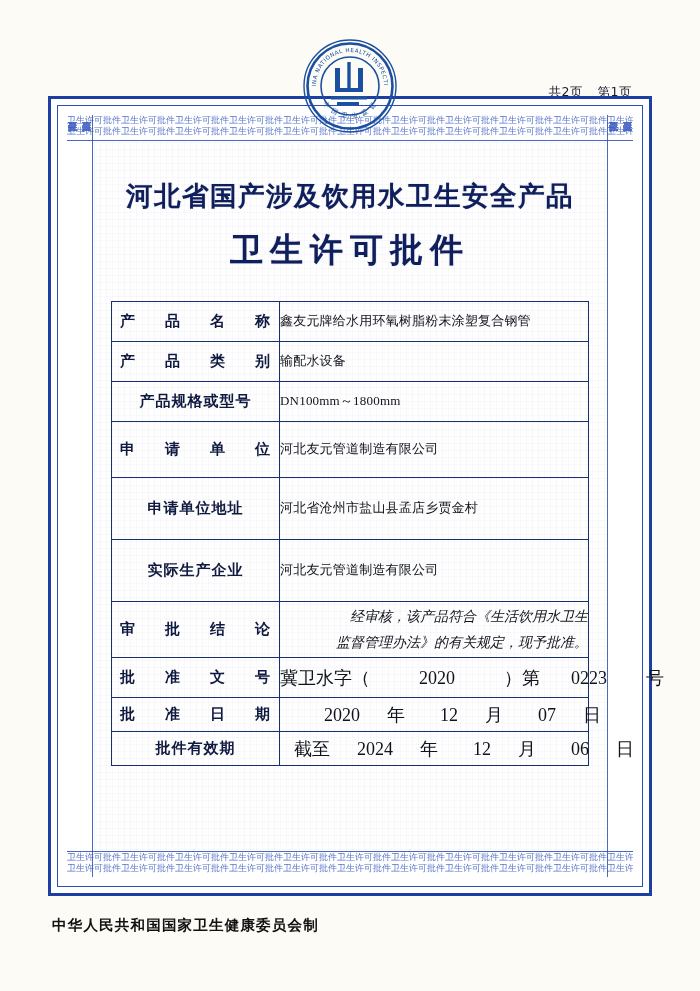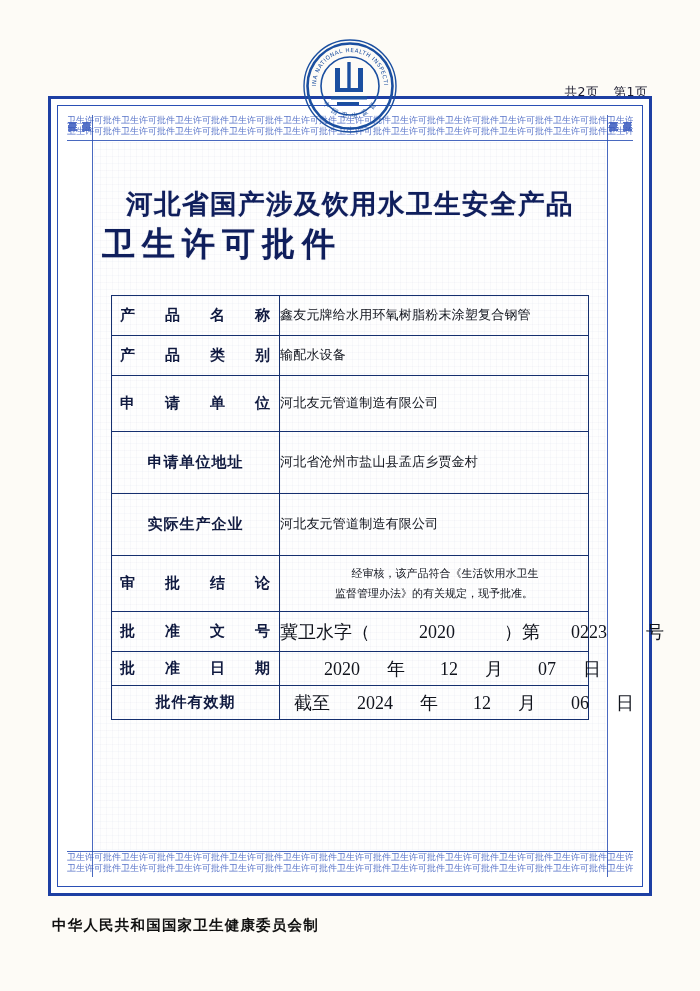--- a/index.html
+++ b/index.html
@@ -12,21 +12,21 @@
     background: #fdfbf6;
     font-family: "Liberation Serif", serif;
     position: relative;
     overflow: hidden;
   }
 
   
   .page-counter {
     position: absolute;
     top: 84px;
-    right: 52px;
+    right: 68px;
     font-size: 12.5px;
     color: #1a1a2e;
     letter-spacing: 0.5px;
     white-space: nowrap;
     font-family: "DejaVu Sans", sans-serif;
   }
   .page-counter span { margin-left: 10px; }
 
   
   .emblem {
@@ -115,36 +115,37 @@
     position: absolute;
     left: 36px;
     top: 36px;
     right: 36px;
     bottom: 36px;
     background:
       repeating-linear-gradient(90deg, rgba(140,150,190,0.055) 0 1px, rgba(255,255,255,0) 1px 6px),
       repeating-linear-gradient(0deg, rgba(140,150,190,0.05) 0 1px, rgba(255,255,255,0) 1px 7px),
       #fefefe;
     box-sizing: border-box;
-    padding: 8px;
+    padding: 0;
   }
 
   
   .title-main {
     margin-top: 36px;
     text-align: center;
     font-size: 26.5px;
     letter-spacing: 1.5px;
     color: #0f1e5c;
     font-family: "DejaVu Serif", serif;
     font-weight: 700;
     text-shadow: 0 0 1px rgba(15,30,92,0.35);
   }
   .title-sub {
-    text-align: left;
+    margin-top: 14px;
+    text-align: center;
     font-size: 33px;
     letter-spacing: 7px;
     color: #0f1e5c;
     font-family: "DejaVu Serif", serif;
     font-weight: 700;
     text-shadow: 0 0 1px rgba(15,30,92,0.4);
   }
 
   
   .cert-table {
@@ -181,26 +182,27 @@
     padding: 6px 8px 6px 10px;
     line-height: 1.55;
     letter-spacing: 0.2px;
   }
   .r-h34 { height: 34px; }
   .r-h40 { height: 40px; }
   .r-h56 { height: 56px; }
   .r-h62 { height: 62px; }
 
   .concl {
-    font-size: 11px;
+    font-size: 14px;
     line-height: 1.8;
-    text-align: center;
+    text-align: right;
     padding: 7px 10px 7px 12px;
     font-family: "DejaVu Serif", serif;
     color: #10131c;
+    font-style: italic;
   }
   .concl .l1 { text-indent: 22px; }
 
   .docno, .dateline {
     font-size: 18px;
     font-family: Liberation Serif, serif;
     color: #10131c;
     white-space: nowrap;
     padding-left: 16px;
   }
@@ -308,20 +310,24 @@
               <div class="spread">
                 <span>产</span>
                 <span>品</span>
                 <span>类</span>
                 <span>别</span>
               </div>
             </td>
             <td class="val">输配水设备</td>
           </tr>
 
+          <tr class="r-h40">
+            <td class="lbl">产品规格或型号</td>
+            <td class="val">DN100mm～1800mm</td>
+          </tr>
 
           <tr class="r-h56">
             <td class="lbl">
               <div class="spread">
                 <span>申</span>
                 <span>请</span>
                 <span>单</span>
                 <span>位</span>
               </div>
             </td>

